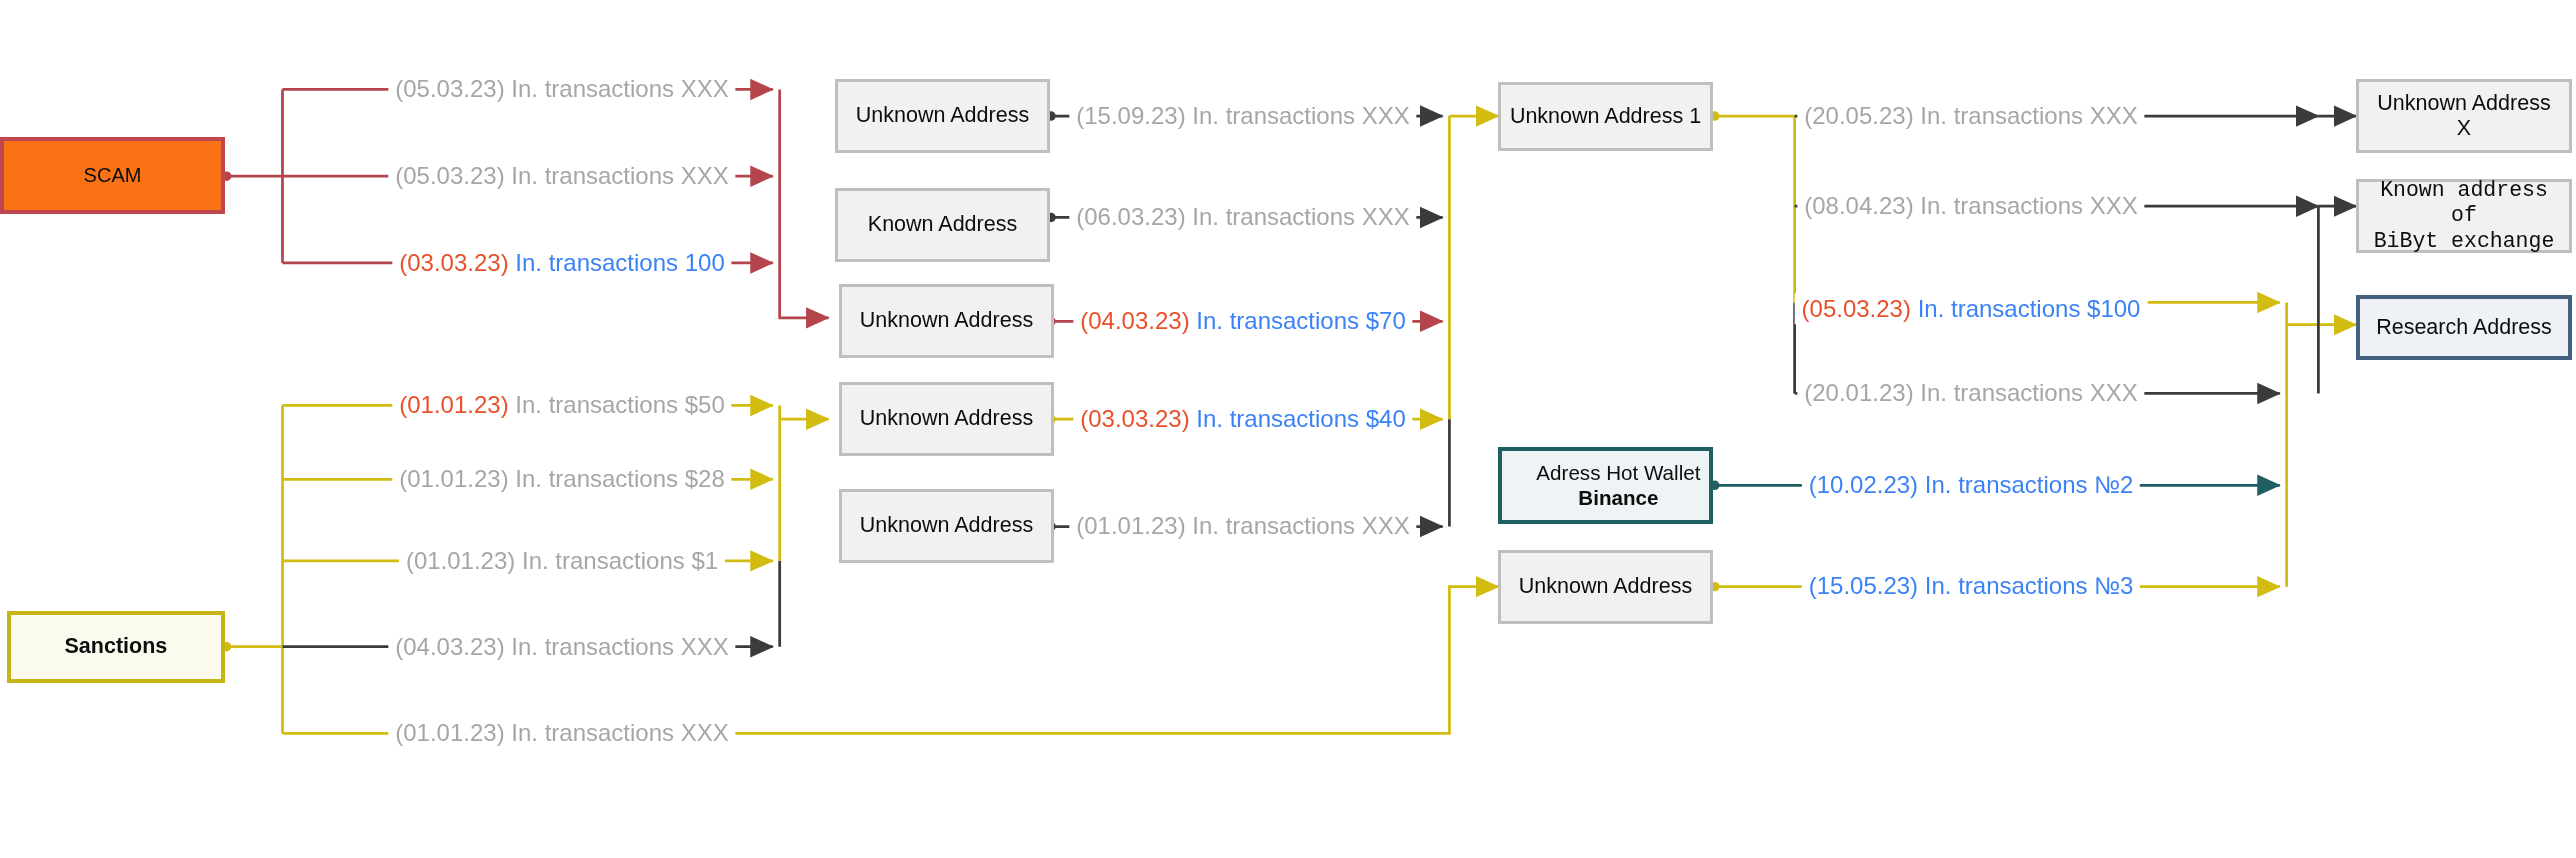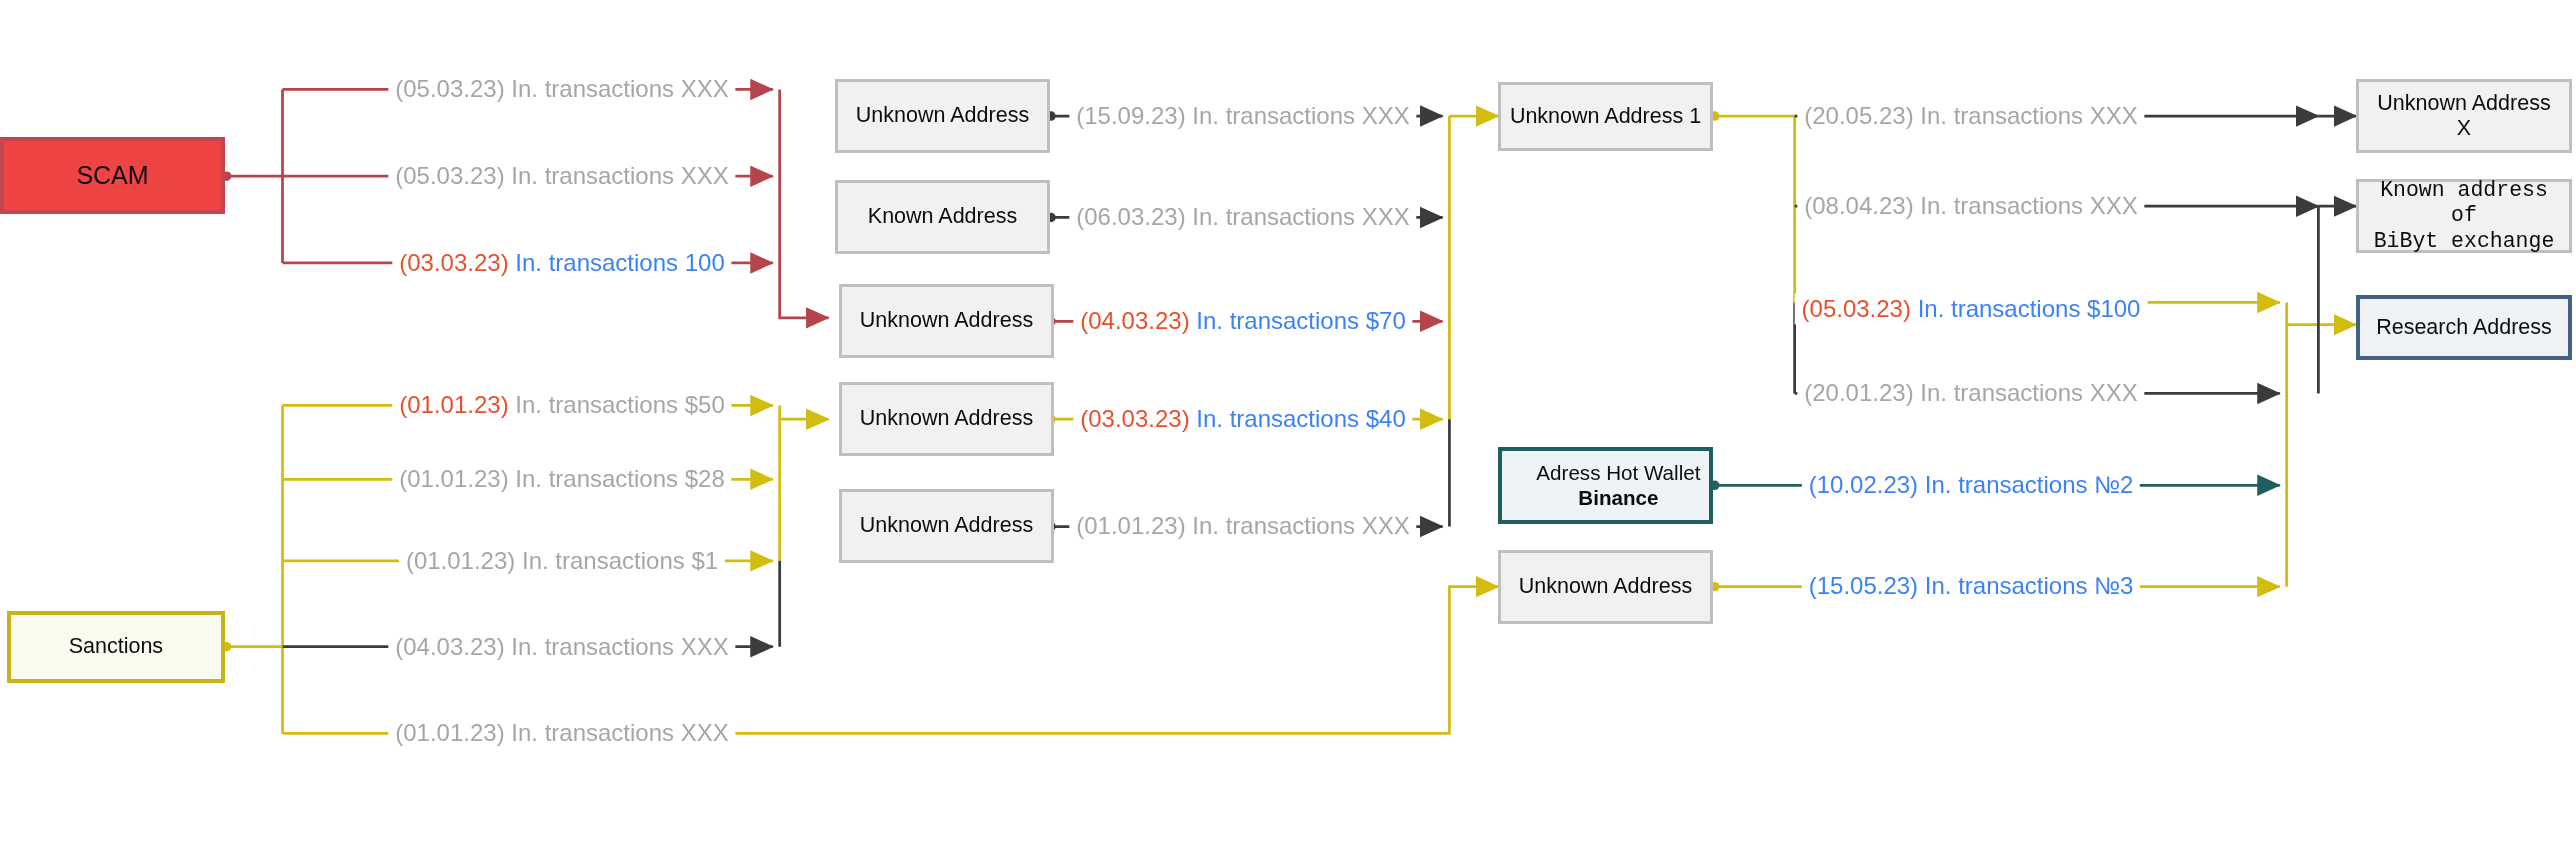--- a/index.html
+++ b/index.html
@@ -3,22 +3,22 @@
 <meta charset="utf-8">
 <style>
   html,body{margin:0;padding:0;background:#ffffff;}
   body{width:2576px;height:859px;overflow:hidden;font-family:"Liberation Sans",sans-serif;}
   #stage{position:relative;width:2576px;height:859px;background:#fff;}
   svg.wires{position:absolute;left:0;top:0;width:2576px;height:859px;}
   .node{position:absolute;box-sizing:border-box;display:flex;align-items:center;justify-content:center;
         text-align:center;line-height:1.18;}
   .node span{display:block;padding:0 8.6px;}
   .n-plain{background:#f1f1f1;border:3.4px solid #bfbfbf;color:#0d0d0d;font-size:21.5px;}
-  .n-scam{background:#ef4444;border:4.3px solid #c0474f;color:#0d0d0d;font-size:25px;}
-  .n-sanc{background:#fbfaef;border:4.3px solid #c7b417;color:#0d0d0d;font-size:21.5px;}
+  .n-scam{background:#f97316;border:4.3px solid #c0474f;color:#0d0d0d;font-size:20px;}
+  .n-sanc{background:#fbfaef;border:4.3px solid #c7b417;color:#0d0d0d;font-size:21.5px;font-weight:bold;}
   .n-binance{background:#eef3f5;border:4.3px solid #1f5f61;color:#0d0d0d;font-size:20.6px;justify-content:flex-end;}
   .n-research{background:#eef2f7;border:4.3px solid #44617f;color:#0d0d0d;font-size:21.5px;}
   .lbl{position:absolute;font-size:24px;white-space:nowrap;transform:translate(-50%,-50%);}
   .g-date{color:#a6a6a6;}
   .g-txt{color:#a6a6a6;}
   .r-date{color:#e8502a;}
   .b-txt{color:#3b82f6;}
 </style>
 </head>
 <body>
@@ -108,21 +108,21 @@
     <span>SCAM</span>
   </div>
 
   <div class="node n-sanc" style="left:6.9px;top:611px;width:218px;height:72px;">
     <span>Sanctions</span>
   </div>
 
   <div class="node n-plain" style="left:835px;top:79px;width:215px;height:74px;">
     <span>Unknown Address</span>
   </div>
-  <div class="node n-plain" style="left:835px;top:180px;width:215px;height:74px;">
+  <div class="node n-plain" style="left:835px;top:188px;width:215px;height:74px;">
     <span>Known Address</span>
   </div>
   <div class="node n-plain" style="left:839px;top:284px;width:215px;height:74px;">
     <span>Unknown Address</span>
   </div>
   <div class="node n-plain" style="left:839px;top:382px;width:215px;height:74px;">
     <span>Unknown Address</span>
   </div>
   <div class="node n-plain" style="left:839px;top:489px;width:215px;height:74px;">
     <span>Unknown Address</span>

